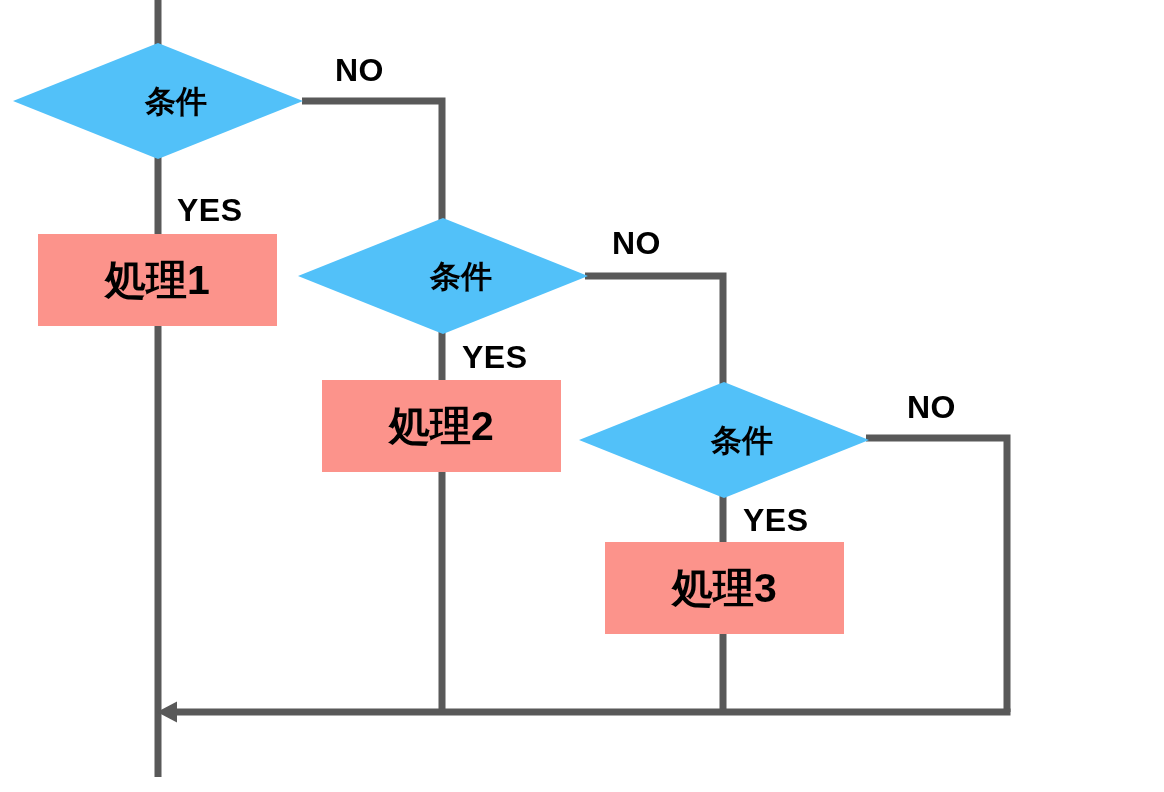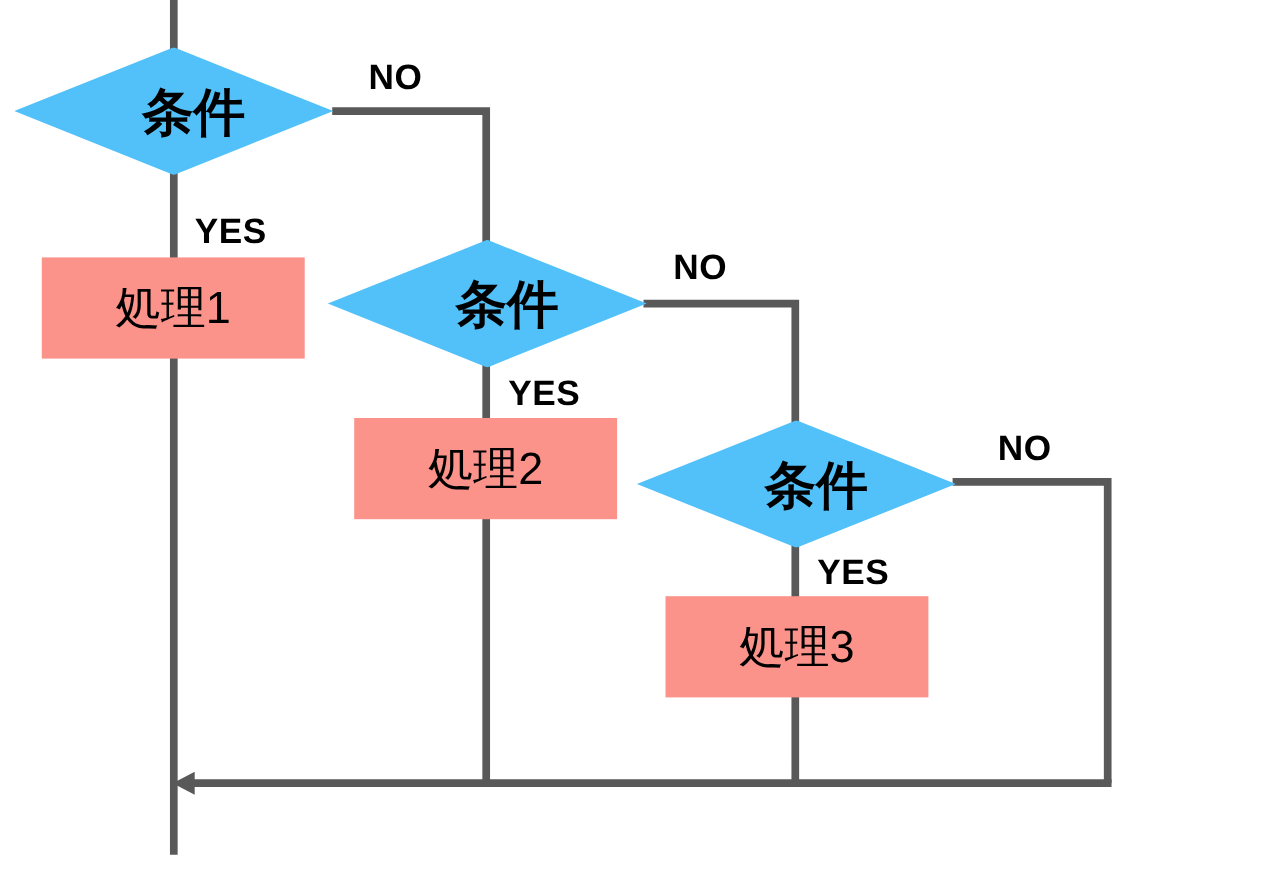--- a/index.html
+++ b/index.html
@@ -15,30 +15,30 @@
   .arrowhead{fill:#595959;stroke:none;}
 
   .diamond{
     position:absolute;z-index:1;
     width:290px;height:116px;
     background:#52C1F9;
     clip-path:polygon(50% 0,100% 50%,50% 100%,0 50%);
     display:flex;align-items:center;justify-content:center;
   }
   .diamond span{
-    font-size:47px;font-weight:700;color:#000;line-height:1;margin-left:36px;
+    font-size:31px;font-weight:700;color:#000;line-height:1;margin-left:36px;
   }
   .process{
     position:absolute;z-index:1;
     width:239px;height:92px;
     background:#FC938B;
     display:flex;align-items:center;justify-content:center;
   }
   .process span{
-    font-size:41px;font-weight:400;color:#000;line-height:1;
+    font-size:41px;font-weight:700;color:#000;line-height:1;
   }
   .edge-label{
     position:absolute;z-index:2;
     font-size:32px;font-weight:700;color:#000;line-height:1;
     letter-spacing:0.5px;white-space:nowrap;
   }
   
   #d1{left:13px;top:43px;}
   #d2{left:298px;top:218px;}
   #d3{left:579px;top:382px;}

